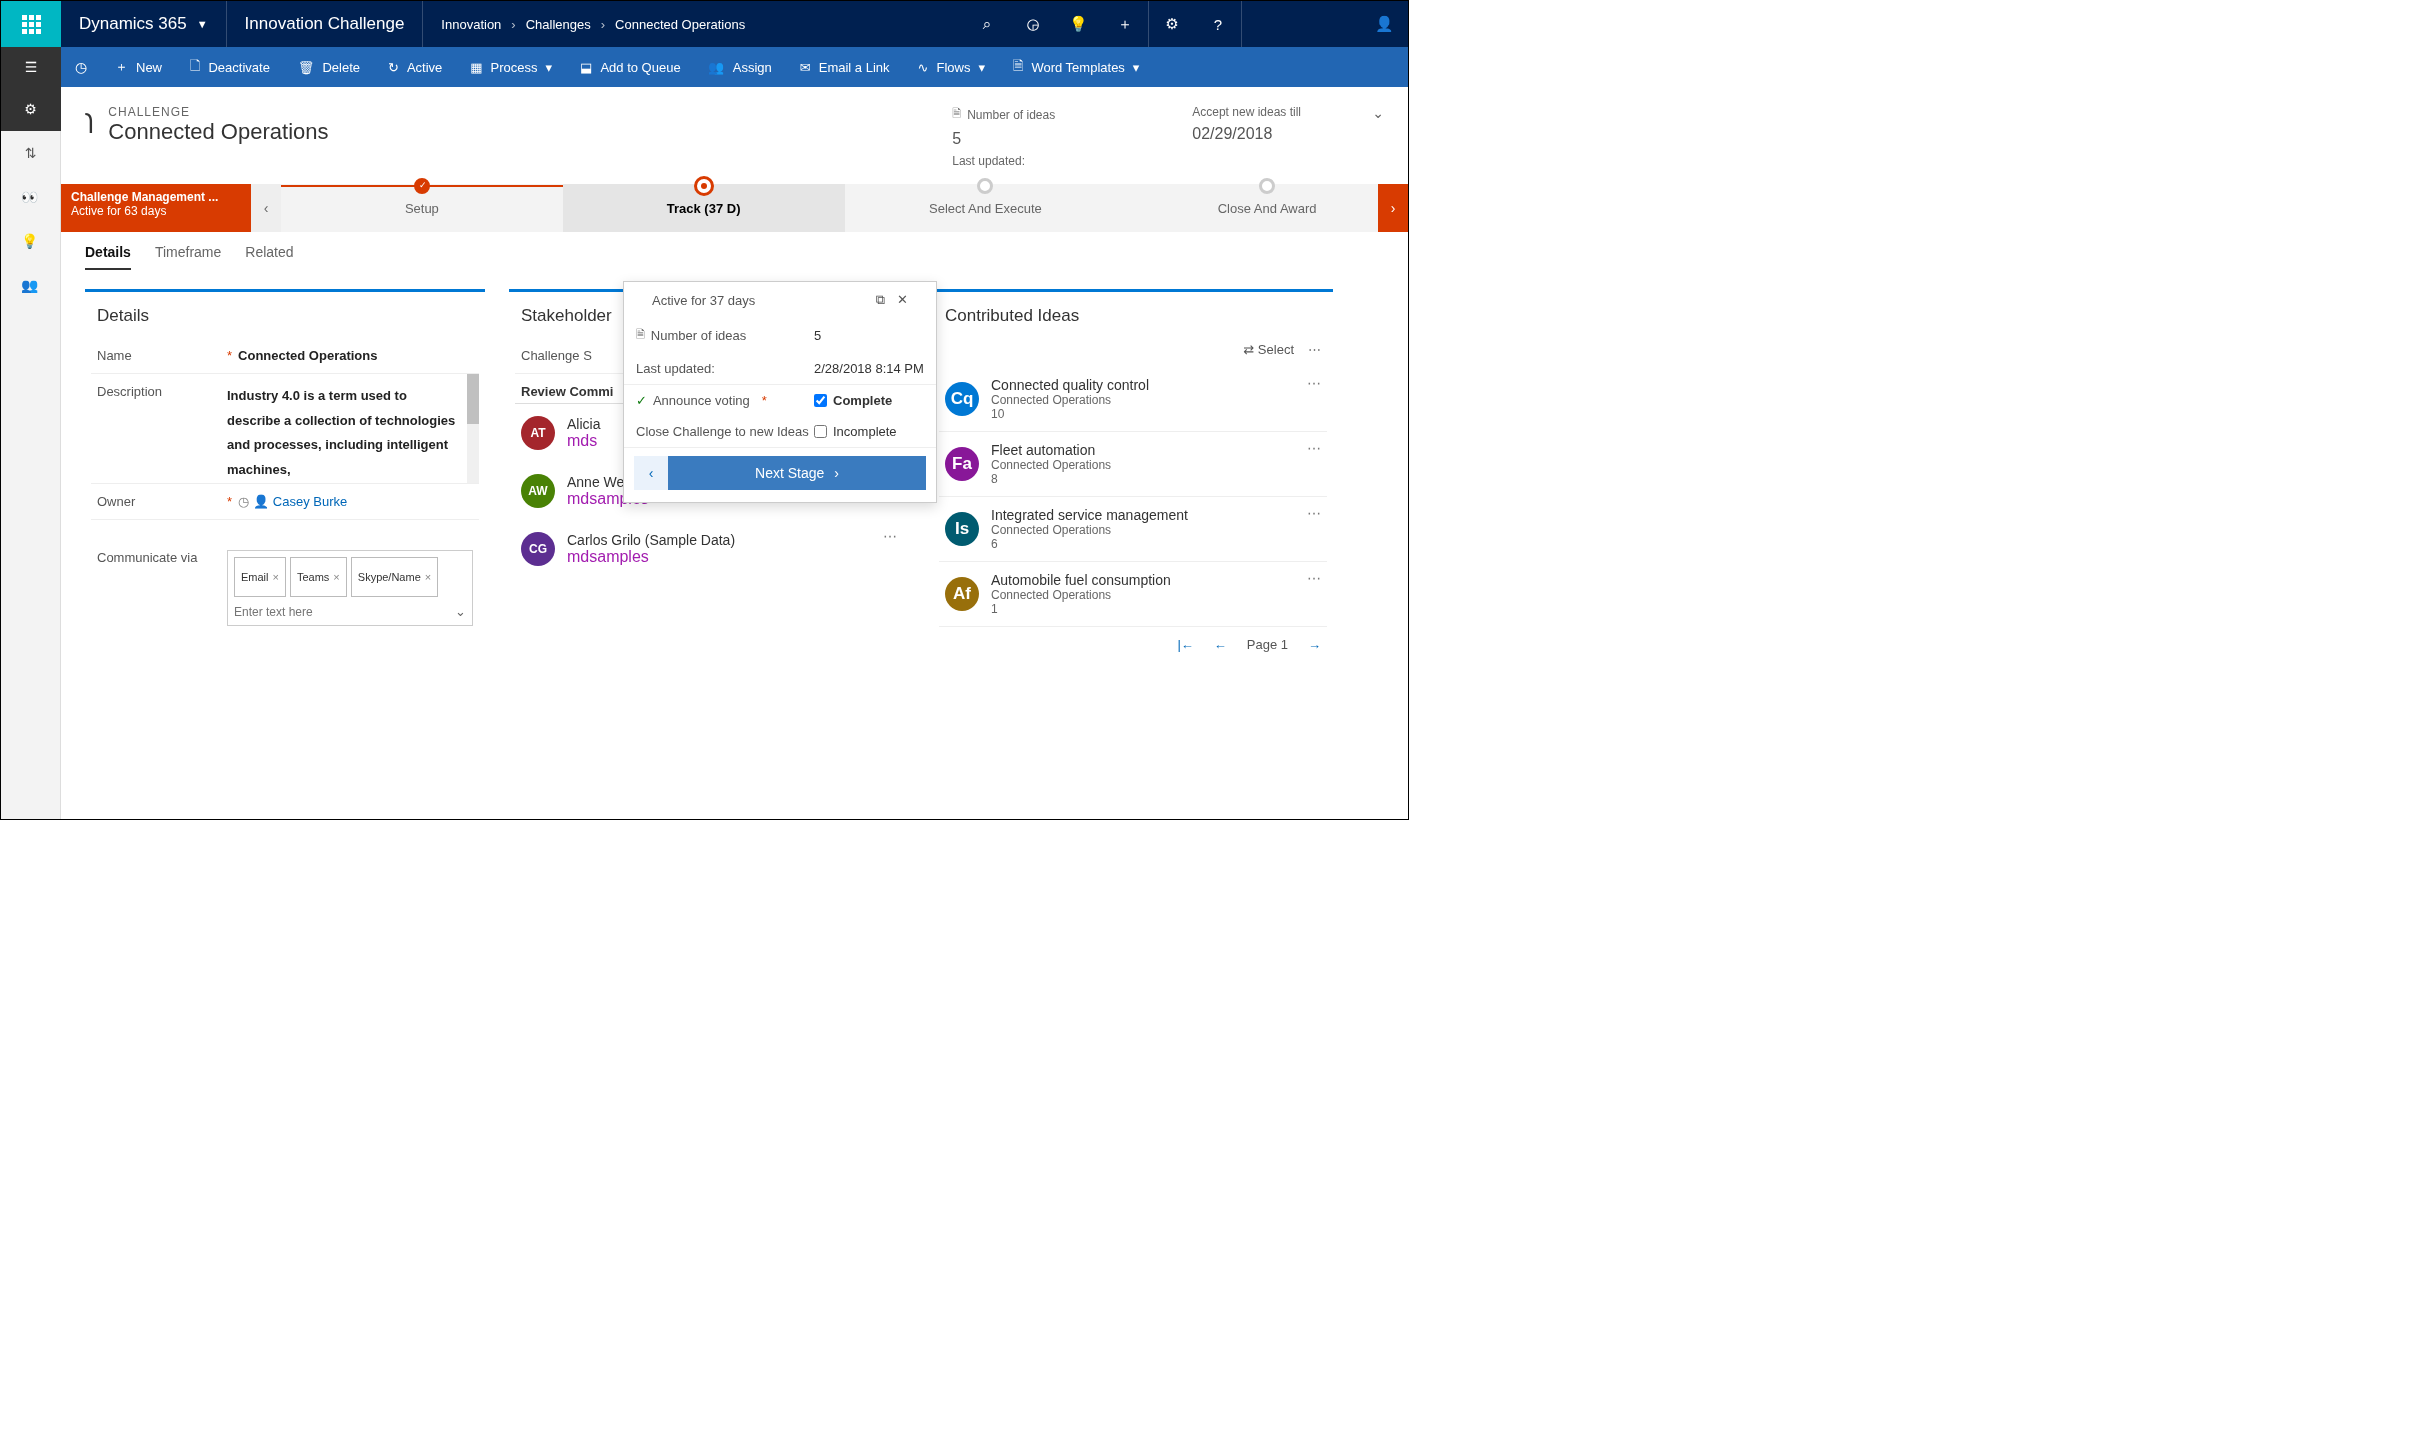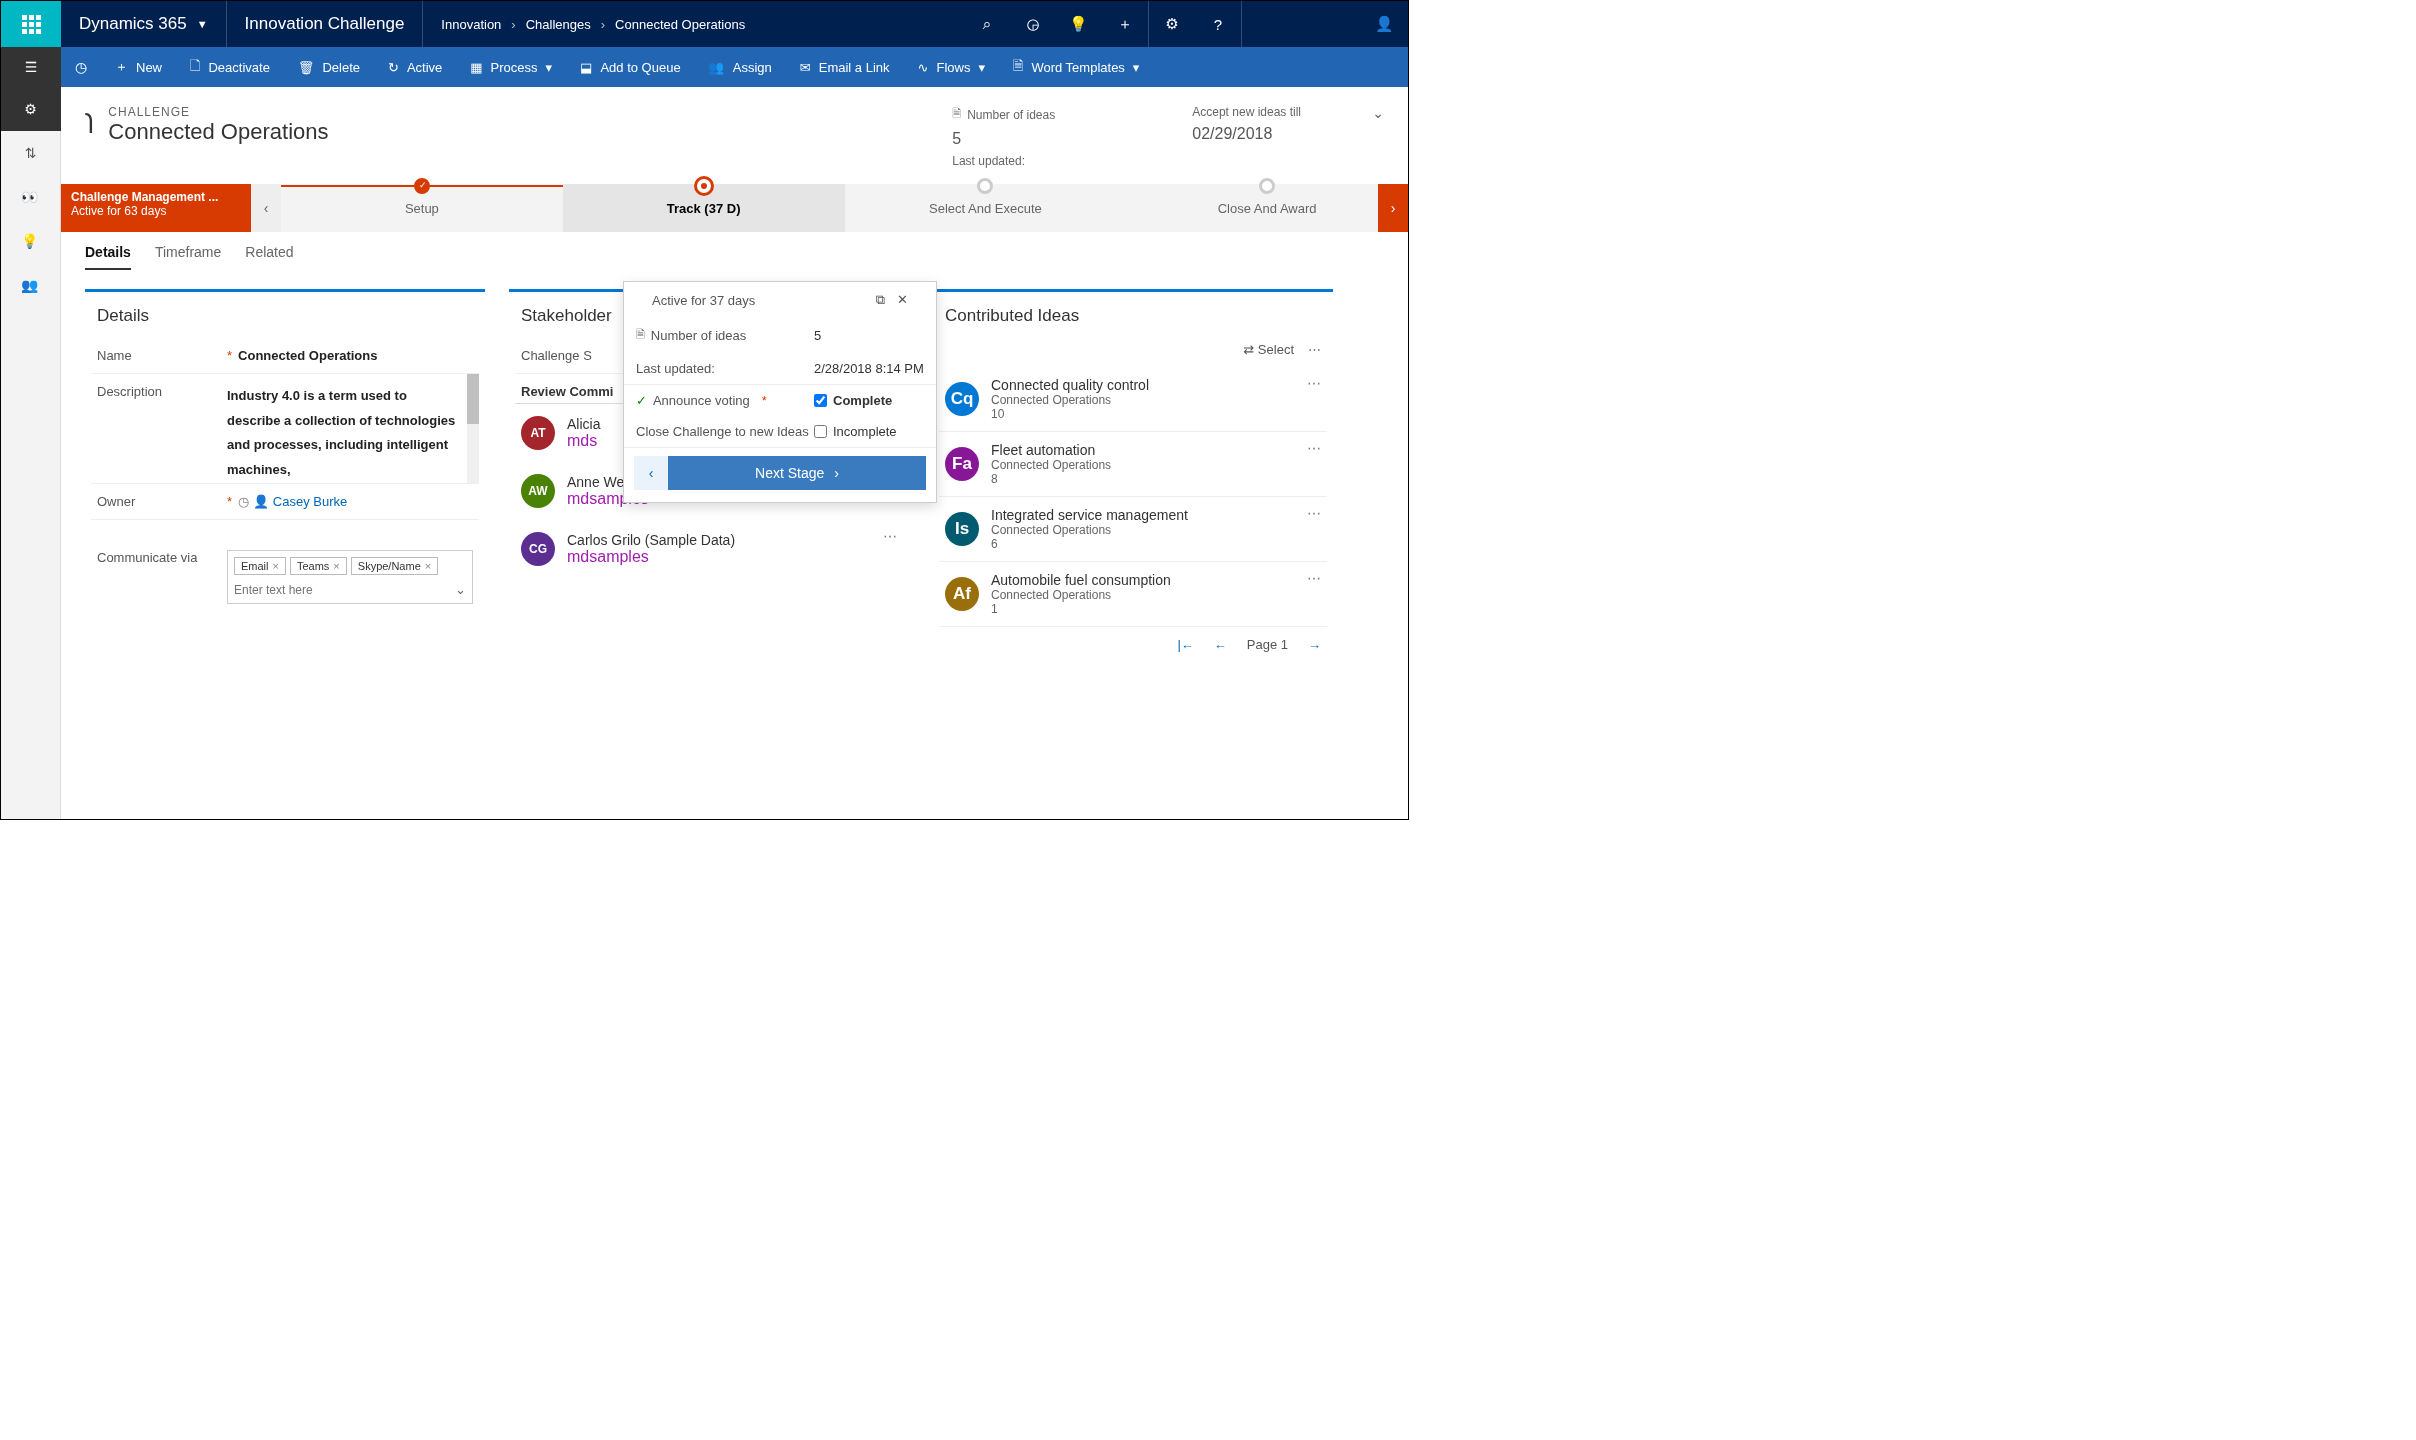--- a/index.html
+++ b/index.html
@@ -77,21 +77,21 @@
 .fieldrow { display: flex; padding: 10px 6px; border-bottom: 1px solid #eee; font-size: 13px; }
 .fieldrow .flabel { width: 130px; color: #555; }
 .fieldrow .req { color: #d83b01; margin-right: 6px; }
 .fieldrow .fval { flex: 1; font-weight: 600; color: #222; }
 .fieldrow .fval.link { color: #0067b8; font-weight: 400; }
 .descbox { position: relative; }
 .descbox .scrollbar { position: absolute; right: 0; top: 0; bottom: 0; width: 12px; background: #f0f0f0; }
 .descbox .scrollbar .thumb { position: absolute; top: 0; width: 12px; height: 50px; background: #c0c0c0; }
 
 .tagbox { border: 1px solid #ccc; padding: 6px; display: flex; flex-wrap: wrap; gap: 4px; align-items: center; position: relative; }
-.tag { border: 1px solid #bbb; padding: 2px 6px; font-size: 11px; display: flex; gap: 4px; align-items: center; text-align: right; }
+.tag { border: 1px solid #bbb; padding: 13px 6px; font-size: 11px; display: flex; gap: 4px; align-items: center; text-align: right; }
 .tag .x { cursor: pointer; color: #888; }
 .tagbox input { border: none; outline: none; font-size: 12px; width: 100%; margin-top: 4px; }
 .tagbox .dd { position: absolute; right: 6px; bottom: 6px; cursor: pointer; color: #666; }
 
 .section-title { font-weight: 600; font-size: 13px; padding: 10px 6px 4px; border-bottom: 1px solid #ddd; }
 .person { display: flex; align-items: center; gap: 12px; padding: 12px 6px; position: relative; }
 .avatar { width: 34px; height: 34px; border-radius: 50%; background: #888; color: #fff; display: flex; align-items: center; justify-content: center; font-size: 12px; font-weight: 600; }
 .avatar.a1 { background: #a4262c; }
 .avatar.a2 { background: #498205; }
 .avatar.a3 { background: #5c2e91; }

